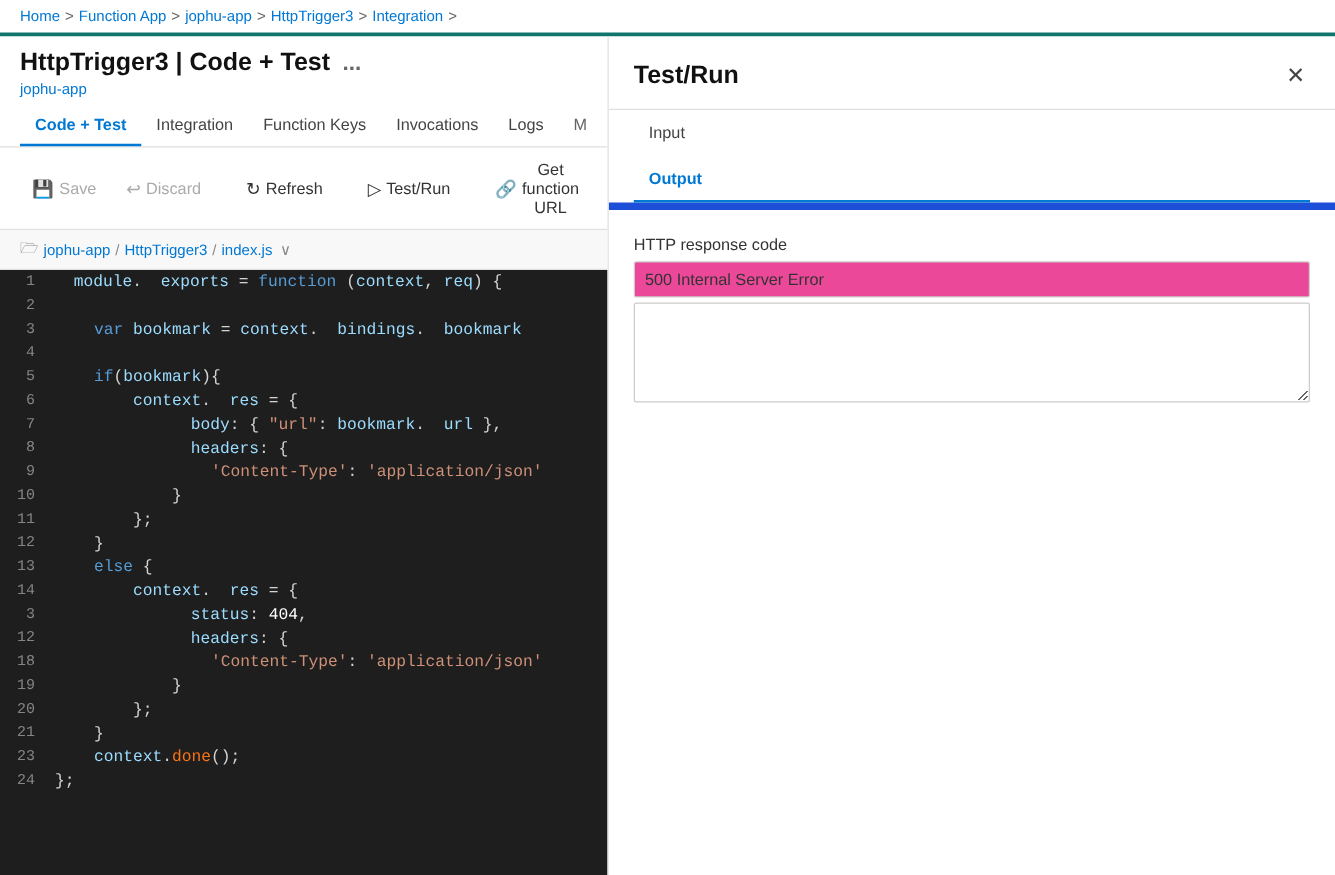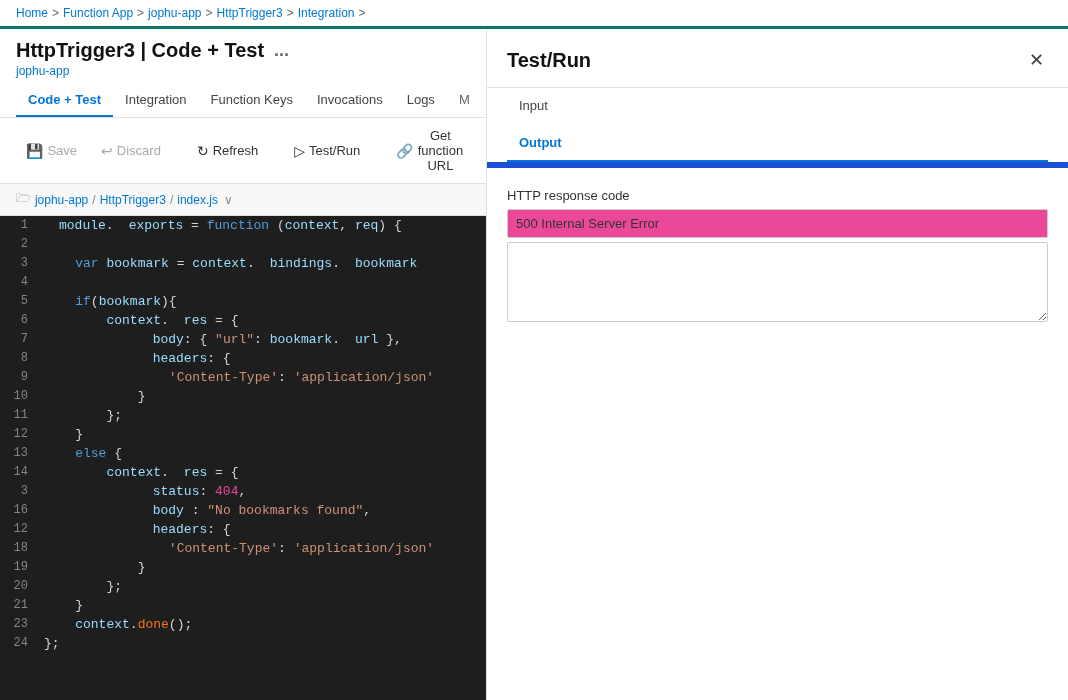--- a/index.html
+++ b/index.html
@@ -46,21 +46,21 @@
     
     .code-editor { flex: 1; overflow: auto; background: #1e1e1e; font-family: 'Consolas', 'Courier New', monospace; font-size: 13px; }
     .code-line { display: flex; min-height: 19px; }
     .line-num { width: 40px; min-width: 40px; text-align: right; padding-right: 12px; color: #858585; user-select: none; font-size: 12px; line-height: 19px; }
     .line-content { flex: 1; padding-left: 4px; line-height: 19px; white-space: pre; color: #d4d4d4; }
 
     
     .kw { color: #569cd6; }
     .fn { color: #f97316; }
     .str { color: #ce9178; }
-    .num { color: #ec4899; }
+    .num { color: #ffffff; }
     .prop { color: #9cdcfe; margin-left: 15px; }
     .punct { color: #d4d4d4; }
     .var-name { color: #9cdcfe; }
     .op { color: #d4d4d4; }
 
     
     .right-panel { flex: 1; display: flex; flex-direction: column; padding: 0; overflow: hidden; }
     .panel-header { display: flex; justify-content: space-between; align-items: center; padding: 16px 20px 12px 20px; border-bottom: 1px solid #e0e0e0; }
     .panel-title { font-size: 20px; font-weight: 600; color: #111; }
     .close-btn { background: none; border: none; font-size: 18px; cursor: pointer; color: #444; padding: 4px; }
@@ -221,24 +221,20 @@
       <div class="code-line">
         <span class="line-num">14</span>
         <span class="line-content">        <span class="var-name">context</span><span class="op">.</span><span class="prop">res</span> <span class="op">=</span> <span class="punct">{</span></span>
       </div>
 
       <div class="code-line">
         <span class="line-num">3</span>
         <span class="line-content">            <span class="prop">status</span><span class="punct">:</span> <span class="num">404</span><span class="punct">,</span></span>
       </div>
 
-      <div class="code-line">
-        <span class="line-num">16</span>
-        <span class="line-content">            <span class="prop">body</span> <span class="punct">:</span> <span class="str">"No bookmarks found"</span><span class="punct">,</span></span>
-      </div>
 
       <div class="code-line">
         <span class="line-num">12</span>
         <span class="line-content">            <span class="prop">headers</span><span class="punct">: {</span></span>
       </div>
 
       <div class="code-line">
         <span class="line-num">18</span>
         <span class="line-content">                <span class="str">'Content-Type'</span><span class="punct">:</span> <span class="str">'application/json'</span></span>
       </div>

